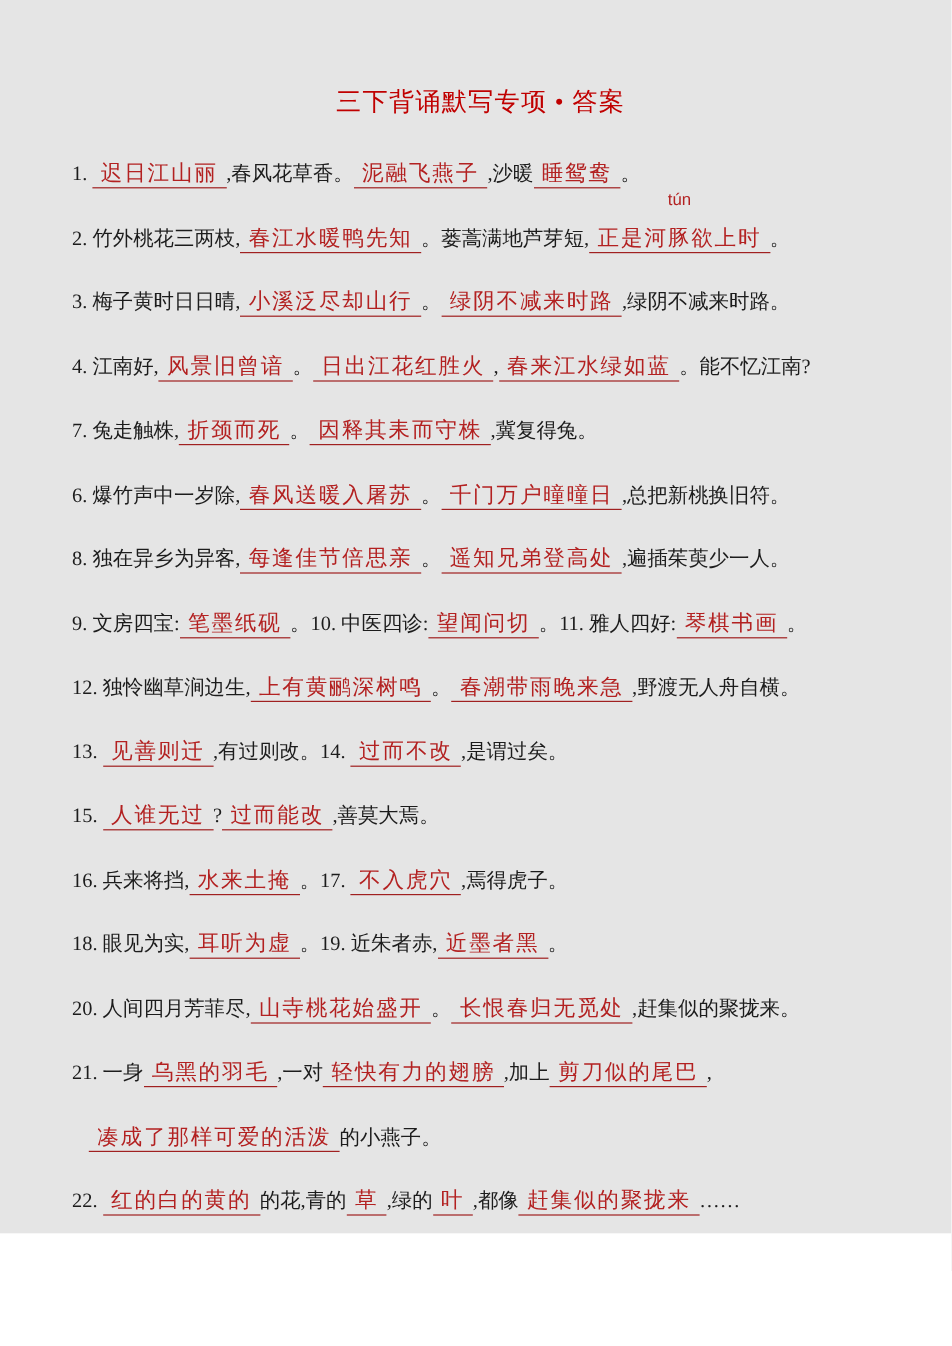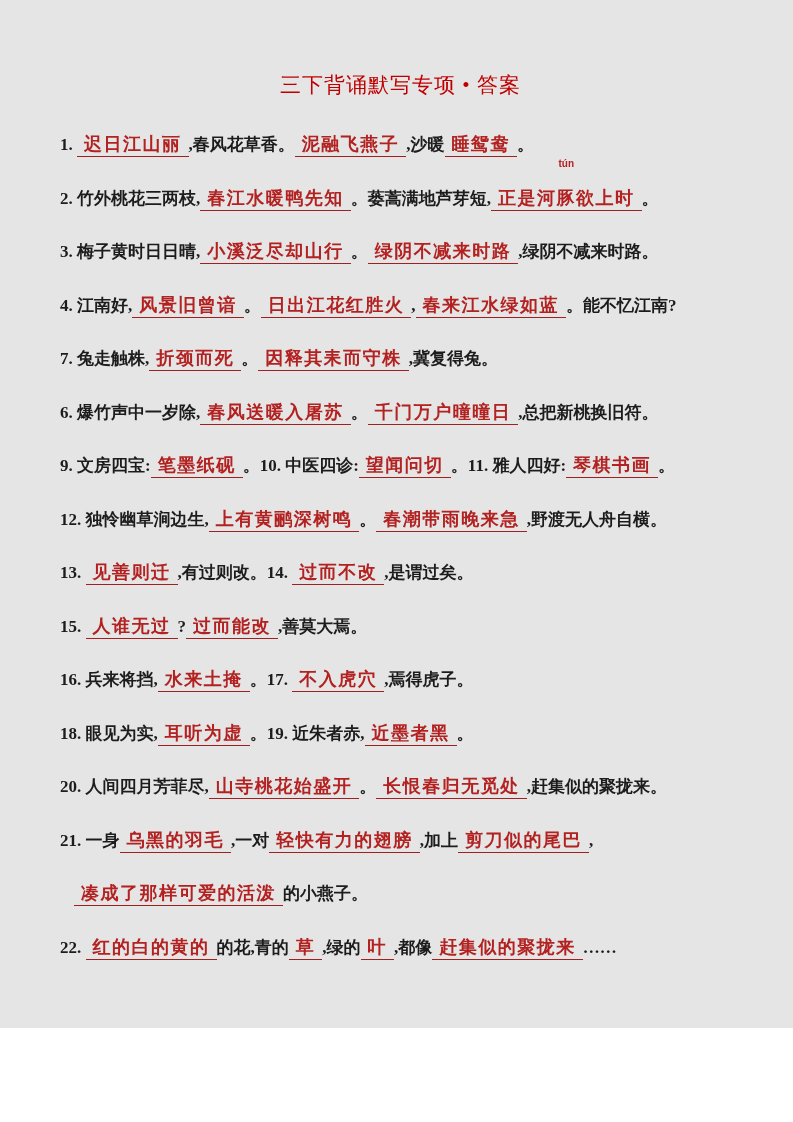--- a/index.html
+++ b/index.html
@@ -21,21 +21,21 @@
   }
   .title{
     text-align:center;
     color:var(--accent-red);
     font-size:21px;
     line-height:26px;
     margin:8px 0 0 0;
     font-weight:400;
     letter-spacing:1px;
   }
-  .lines{margin-top:20px;font-weight:bold;}
+  .lines{margin-top:20px;}
   .line{
     margin:0;
     line-height:53.5px;
     font-size:17px;
     white-space:nowrap;
   }
   .line.indent{padding-left:14px;}
   .plain{color:var(--text-black);}
   .ans{
     color:var(--answer-red);
@@ -43,39 +43,40 @@
     letter-spacing:1.5px;
     padding:0 7px 2px 7px;
     border-bottom:1.6px solid var(--underline-red);
   }
   .rubywrap{position:relative;display:inline-block;}
   .pinyin{
     position:absolute;
     left:50%;
     top:-13px;
     transform:translateX(-50%);
-    font-size:10px;
+    font-size:14px;
     line-height:1;
     letter-spacing:0;
     color:var(--answer-red);
     font-family:"Liberation Sans","DejaVu Sans",sans-serif;
   }
 </style>
 </head>
 <body>
 
 <div class="page">
   <h1 class="title">三下背诵默写专项 • 答案</h1>
   <div class="lines">
       <p class="line"><span class="plain">1. </span><span class="ans">迟日江山丽</span><span class="plain">,春风花草香。</span><span class="ans">泥融飞燕子</span><span class="plain">,沙暖</span><span class="ans">睡鸳鸯</span><span class="plain">。</span></p>
       <p class="line"><span class="plain">2. 竹外桃花三两枝,</span><span class="ans">春江水暖鸭先知</span><span class="plain">。蒌蒿满地芦芽短,</span><span class="ans">正是河<span class="rubywrap">豚<span class="pinyin">tún</span></span>欲上时</span><span class="plain">。</span></p>
       <p class="line"><span class="plain">3. 梅子黄时日日晴,</span><span class="ans">小溪泛尽却山行</span><span class="plain">。</span><span class="ans">绿阴不减来时路</span><span class="plain">,绿阴不减来时路。</span></p>
       <p class="line"><span class="plain">4. 江南好,</span><span class="ans">风景旧曾谙</span><span class="plain">。</span><span class="ans">日出江花红胜火</span><span class="plain">,</span><span class="ans">春来江水绿如蓝</span><span class="plain">。能不忆江南?</span></p>
       <p class="line"><span class="plain">7. 兔走触株,</span><span class="ans">折颈而死</span><span class="plain">。</span><span class="ans">因释其耒而守株</span><span class="plain">,冀复得兔。</span></p>
       <p class="line"><span class="plain">6. 爆竹声中一岁除,</span><span class="ans">春风送暖入屠苏</span><span class="plain">。</span><span class="ans">千门万户曈曈日</span><span class="plain">,总把新桃换旧符。</span></p>
+      <p class="line"><span class="plain">8. 独在异乡为异客,</span><span class="ans">每逢佳节倍思亲</span><span class="plain">。</span><span class="ans">遥知兄弟登高处</span><span class="plain">,遍插茱萸少一人。</span></p>
       <p class="line"><span class="plain">9. 文房四宝:</span><span class="ans">笔墨纸砚</span><span class="plain">。10. 中医四诊:</span><span class="ans">望闻问切</span><span class="plain">。11. 雅人四好:</span><span class="ans">琴棋书画</span><span class="plain">。</span></p>
       <p class="line"><span class="plain">12. 独怜幽草涧边生,</span><span class="ans">上有黄鹂深树鸣</span><span class="plain">。</span><span class="ans">春潮带雨晚来急</span><span class="plain">,野渡无人舟自横。</span></p>
       <p class="line"><span class="plain">13. </span><span class="ans">见善则迁</span><span class="plain">,有过则改。14. </span><span class="ans">过而不改</span><span class="plain">,是谓过矣。</span></p>
       <p class="line"><span class="plain">15. </span><span class="ans">人谁无过</span><span class="plain">?</span><span class="ans">过而能改</span><span class="plain">,善莫大焉。</span></p>
       <p class="line"><span class="plain">16. 兵来将挡,</span><span class="ans">水来土掩</span><span class="plain">。17. </span><span class="ans">不入虎穴</span><span class="plain">,焉得虎子。</span></p>
       <p class="line"><span class="plain">18. 眼见为实,</span><span class="ans">耳听为虚</span><span class="plain">。19. 近朱者赤,</span><span class="ans">近墨者黑</span><span class="plain">。</span></p>
       <p class="line"><span class="plain">20. 人间四月芳菲尽,</span><span class="ans">山寺桃花始盛开</span><span class="plain">。</span><span class="ans">长恨春归无觅处</span><span class="plain">,赶集似的聚拢来。</span></p>
       <p class="line"><span class="plain">21. 一身</span><span class="ans">乌黑的羽毛</span><span class="plain">,一对</span><span class="ans">轻快有力的翅膀</span><span class="plain">,加上</span><span class="ans">剪刀似的尾巴</span><span class="plain">,</span></p>
       <p class="line indent"><span class="ans">凑成了那样可爱的活泼</span><span class="plain">的小燕子。</span></p>
       <p class="line"><span class="plain">22. </span><span class="ans">红的白的黄的</span><span class="plain">的花,青的</span><span class="ans">草</span><span class="plain">,绿的</span><span class="ans">叶</span><span class="plain">,都像</span><span class="ans">赶集似的聚拢来</span><span class="plain">……</span></p>

